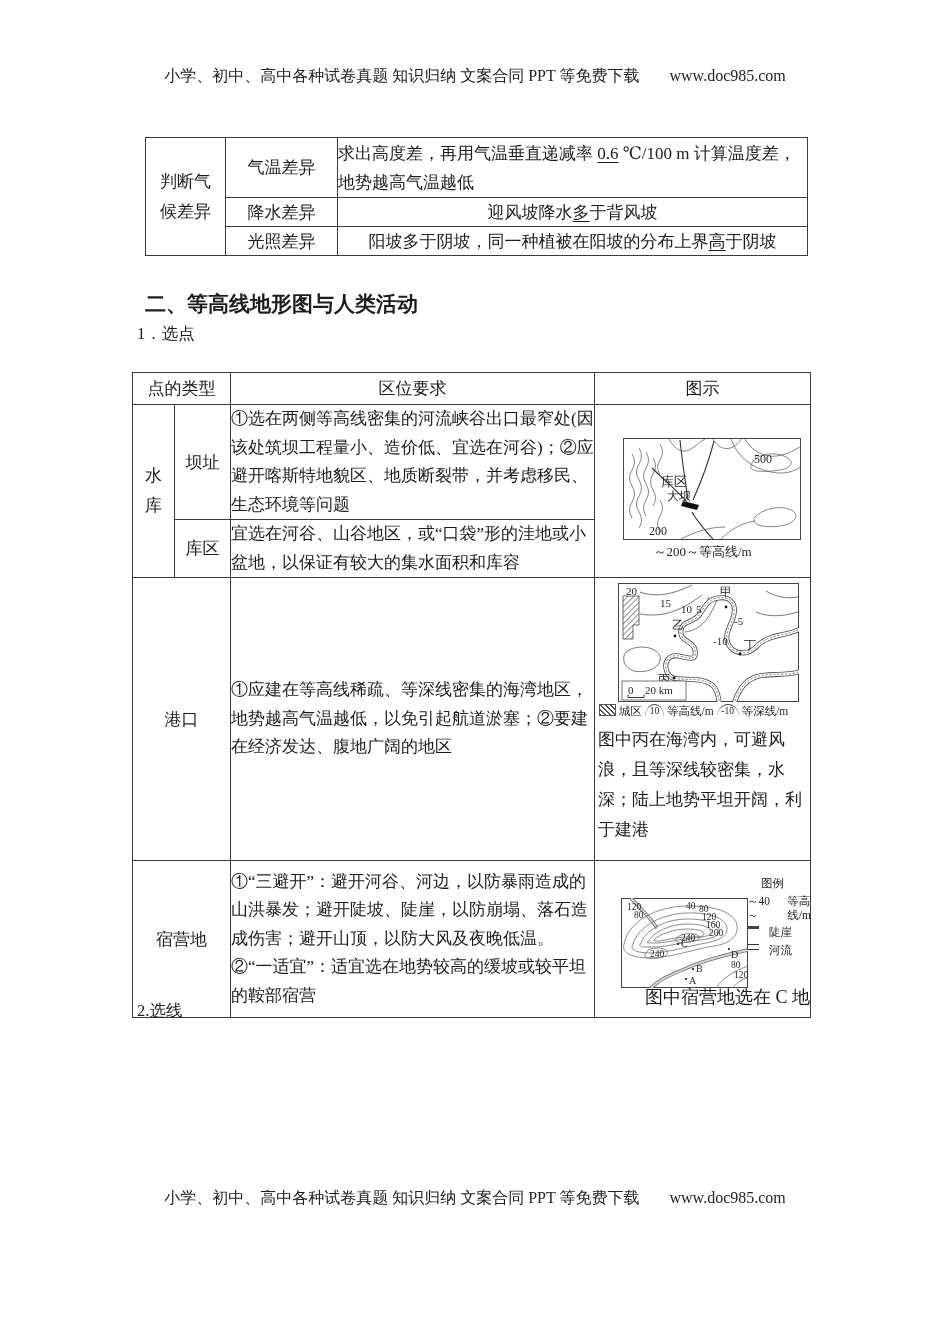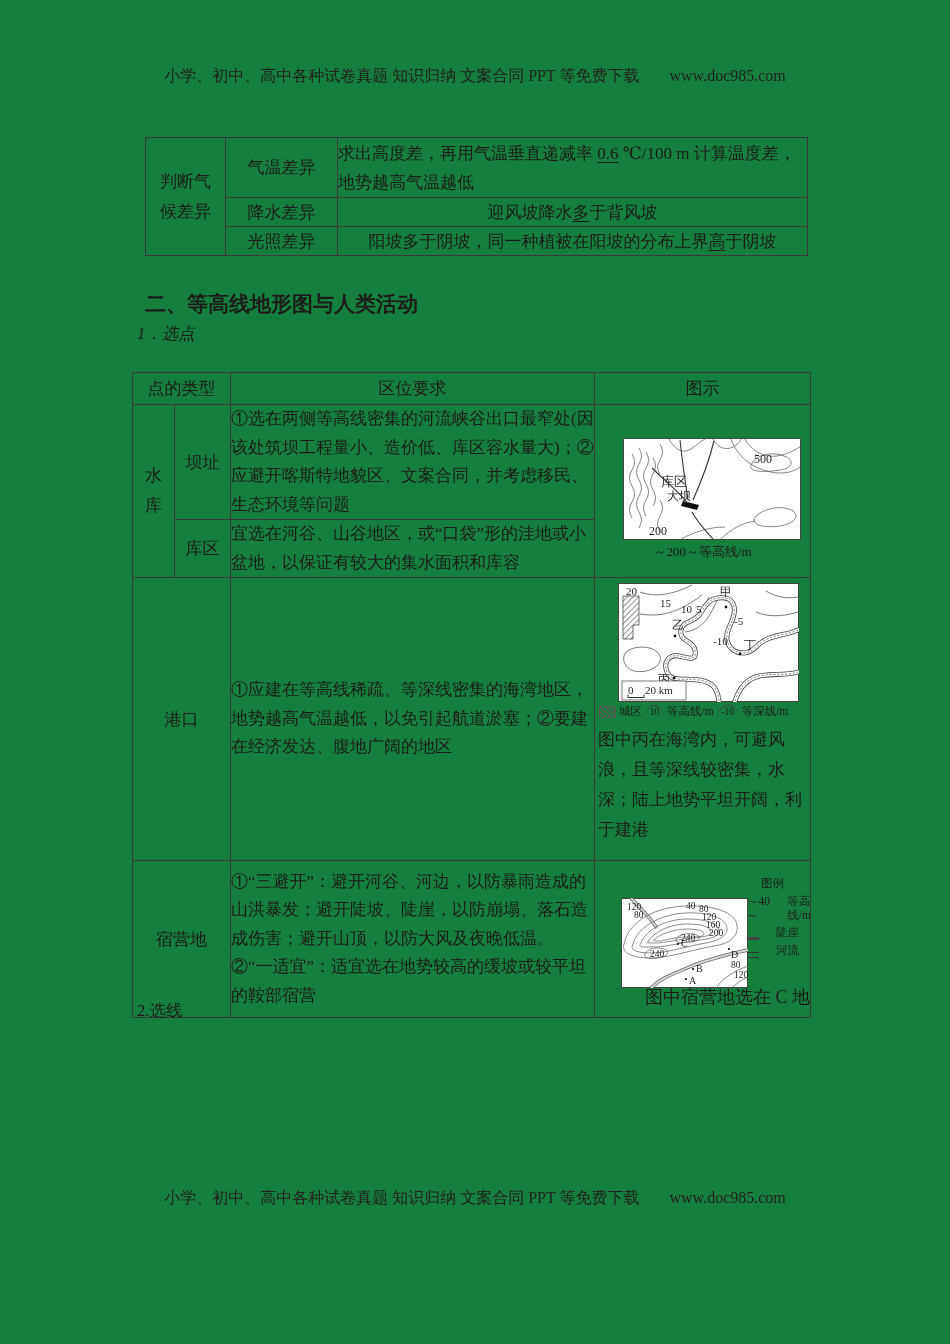--- a/index.html
+++ b/index.html
@@ -1,43 +1,43 @@
 <!DOCTYPE html>
 <html><head>
 <meta charset="utf-8">
 <style>
   html,body{margin:0;padding:0;background:#e8e8e8;}
-  .page{position:relative;width:950px;height:1344px;background:#15803d;margin:0 auto;
+  .page{position:relative;width:950px;height:1344px;background:#ffffff;margin:0 auto;
         font-family:"Liberation Serif","DejaVu Serif",serif;color:#1c1c1c;overflow:hidden;}
   .wm{position:absolute;left:0;width:100%;text-align:center;font-size:16px;color:#222;}
   .wm .url{margin-left:30px;}
   table.t{border-collapse:collapse;table-layout:fixed;position:absolute;}
   table.t td,table.t th{border:1px solid #3a3a3a;font-size:17px;font-weight:normal;
         padding:0;vertical-align:middle;color:#1c1c1c;overflow:hidden;}
   td.c{text-align:center;}
   td.req{text-align:left;padding:3px 9px;line-height:28.5px;}
   td.fig{vertical-align:top;position:relative;padding:0;}
   .u{text-decoration:underline;text-underline-offset:3px;}
   .twoLine{line-height:30px;text-align:center;}
   .h2{position:absolute;font-family:"Liberation Sans","DejaVu Sans",sans-serif;
       font-weight:bold;font-size:21px;}
   .sub{position:absolute;font-size:16.5px;}
   .stack{display:flex;flex-direction:column;align-items:center;justify-content:center;
          height:100%;line-height:30px;}
   svg text{font-family:"Liberation Serif","DejaVu Serif",serif;fill:#1f1f1f;}
   .figcap{text-align:center;font-size:13px;margin-top:3px;}
-  .portLegend{display:flex;align-items:center;gap:3px;font-size:11.5px;
+  .portLegend{display:flex;align-items:flex-start;gap:3px;font-size:11.5px;
               margin:2px 0 0 4px;white-space:nowrap;}
   .swatch{display:inline-block;width:15px;height:10px;border:1px solid #555;
           background:repeating-linear-gradient(45deg,#555 0 1px,transparent 1px 3.5px);}
   .arc{display:inline-block;width:19px;height:12px;border-top:1.4px solid #444;
        border-radius:50% 50% 0 0/100% 100% 0 0;text-align:center;font-size:9.5px;line-height:12px;}
   .portNote{font-size:17px;line-height:30px;text-align:left;padding:6px 4px 15px 3px;}
   .campLegend{position:absolute;left:152px;top:16px;width:64px;font-size:11.5px;line-height:1.2;}
-  .campLegend .row{display:flex;align-items:flex-end;gap:17px;margin-top:4px;}
+  .campLegend .row{display:flex;align-items:flex-start;gap:10px;margin-top:4px;}
   .cliffIcon{display:inline-block;width:12px;height:3px;background:#444;}
   .riverIcon{display:inline-block;width:12px;height:6px;border-top:1.6px solid #333;
              border-bottom:1.6px solid #333;box-sizing:border-box;}
   .campCap{position:absolute;left:0;top:124px;width:100%;text-align:right;font-size:18px;}
 </style>
 </head>
 <body>
 
 <div class="page">
 
@@ -67,21 +67,21 @@
       <td class="c"><span>迎风坡降水</span><span class="u">多</span><span>于背风坡</span></td>
     </tr>
     <tr style="height:29px;">
       <td class="c">光照差异</td>
       <td class="c"><span>阳坡多于阴坡，同一种植被在阳坡的分布上界</span><span class="u">高</span><span>于阴坡</span></td>
     </tr>
   </tbody>
     </table>
 
   <div class="h2" style="left:145px;top:290px;">二、等高线地形图与人类活动</div>
-  <div class="sub" style="left:137px;top:323px;font-style:italic;">1．选点</div>
+  <div class="sub" style="left:137px;top:323px;">1．选点</div>
 
   <table class="t" style="left:132px;top:372px;width:678px;">
     <colgroup>
         <col style="width:42px">
         <col style="width:56px">
         <col style="width:364px">
         <col style="width:216px">
       </colgroup>
     <tbody>
         <tr style="height:32px;">
@@ -91,21 +91,21 @@
     </tr>
 
     <tr style="height:114px;">
       <td class="c" rowspan="2">
         <div class="stack">
           <span>水</span>
           <span>库</span>
         </div>
       </td>
       <td class="c">坝址</td>
-      <td class="req">①选在两侧等高线密集的河流峡谷出口最窄处(因该处筑坝工程量小、造价低、库区容水量大)；②应避开喀斯特地貌区、文案合同，并考虑移民、生态环境等问题</td>
+      <td class="req">①选在两侧等高线密集的河流峡谷出口最窄处(因该处筑坝工程量小、造价低、宜选在河谷)；②应避开喀斯特地貌区、地质断裂带，并考虑移民、生态环境等问题</td>
       <td class="fig" rowspan="2">
         <svg width="178" height="102" viewBox="0 0 178 102" style="margin:17px 0 0 28px;display:block;">
           <rect x="0.5" y="0.5" width="177" height="101" fill="#fff" stroke="#444" stroke-width="1"></rect>
           <g fill="none" stroke="#666" stroke-width="0.8">
             <path d="M9,16 q5,8 0,16 q-5,8 0,16 q5,8 0,16 q-5,8 0,16"></path>
             <path d="M16,10 q5,8 0,16 q-5,8 0,16 q5,8 0,16 q-5,8 0,16 q5,8 0,16"></path>
             <path d="M23,14 q5,8 0,16 q-5,8 0,16 q5,8 0,16 q-5,8 0,16"></path>
             <path d="M30,20 q5,8 0,16 q-5,8 0,16 q5,8 0,16"></path>
             <path d="M37,6 q5,8 0,16 q-5,8 0,14"></path>
             <path d="M37,62 q5,8 0,16 q-5,8 0,16"></path>

